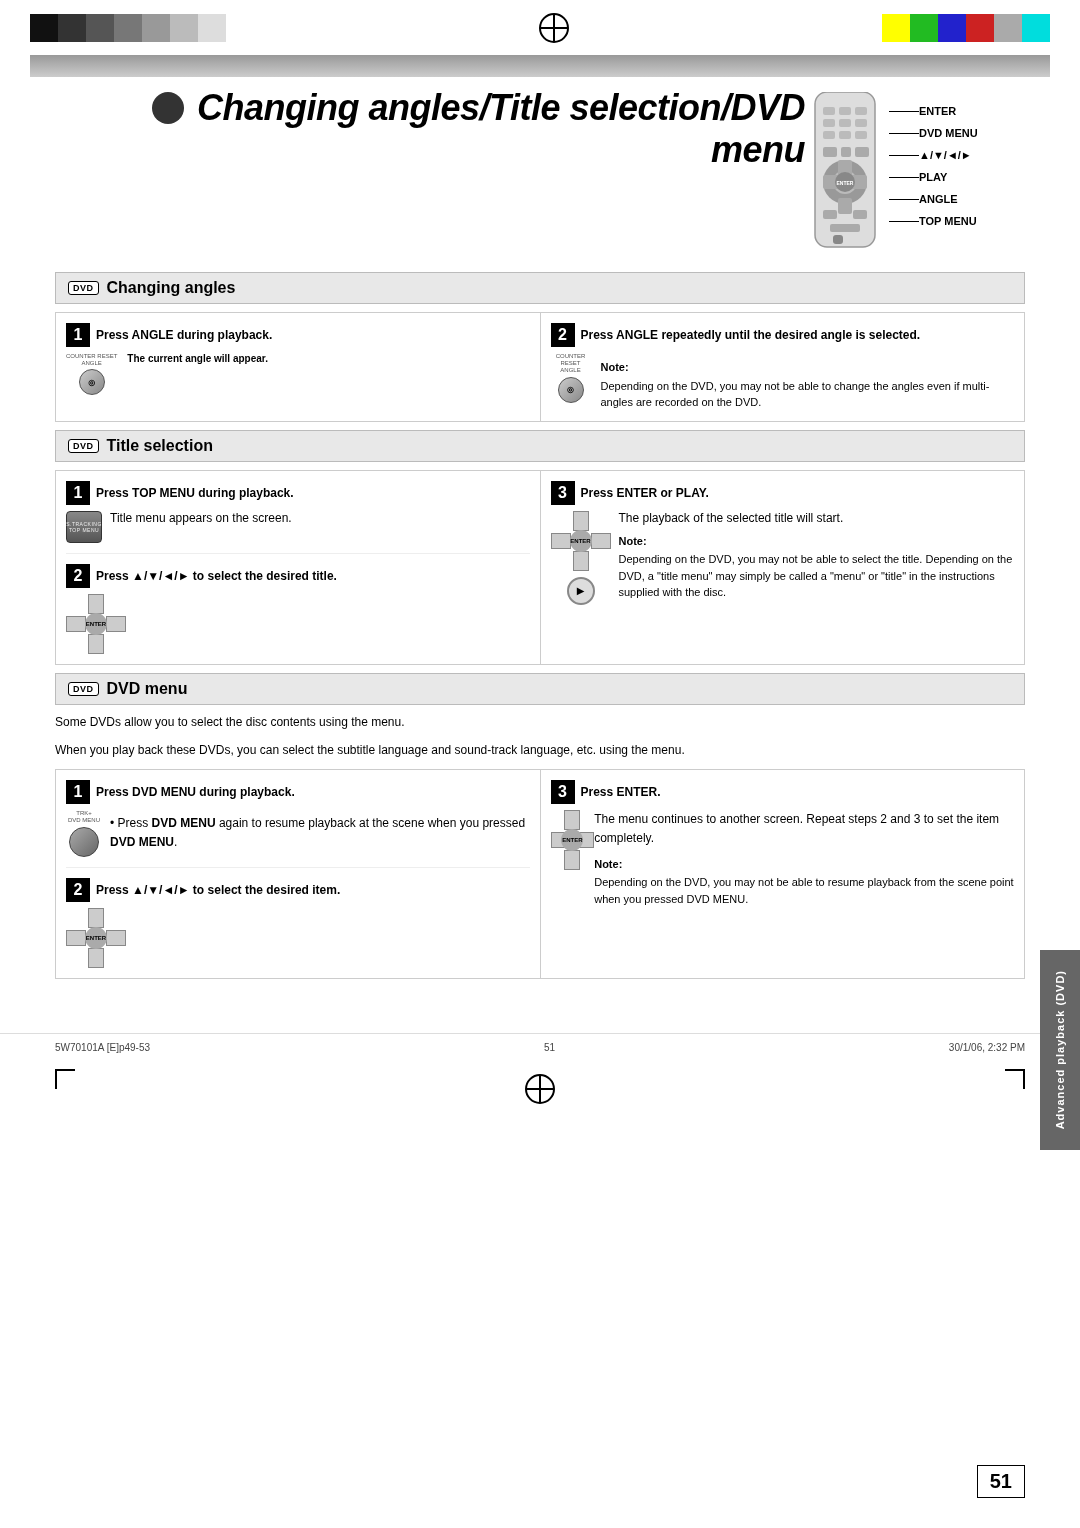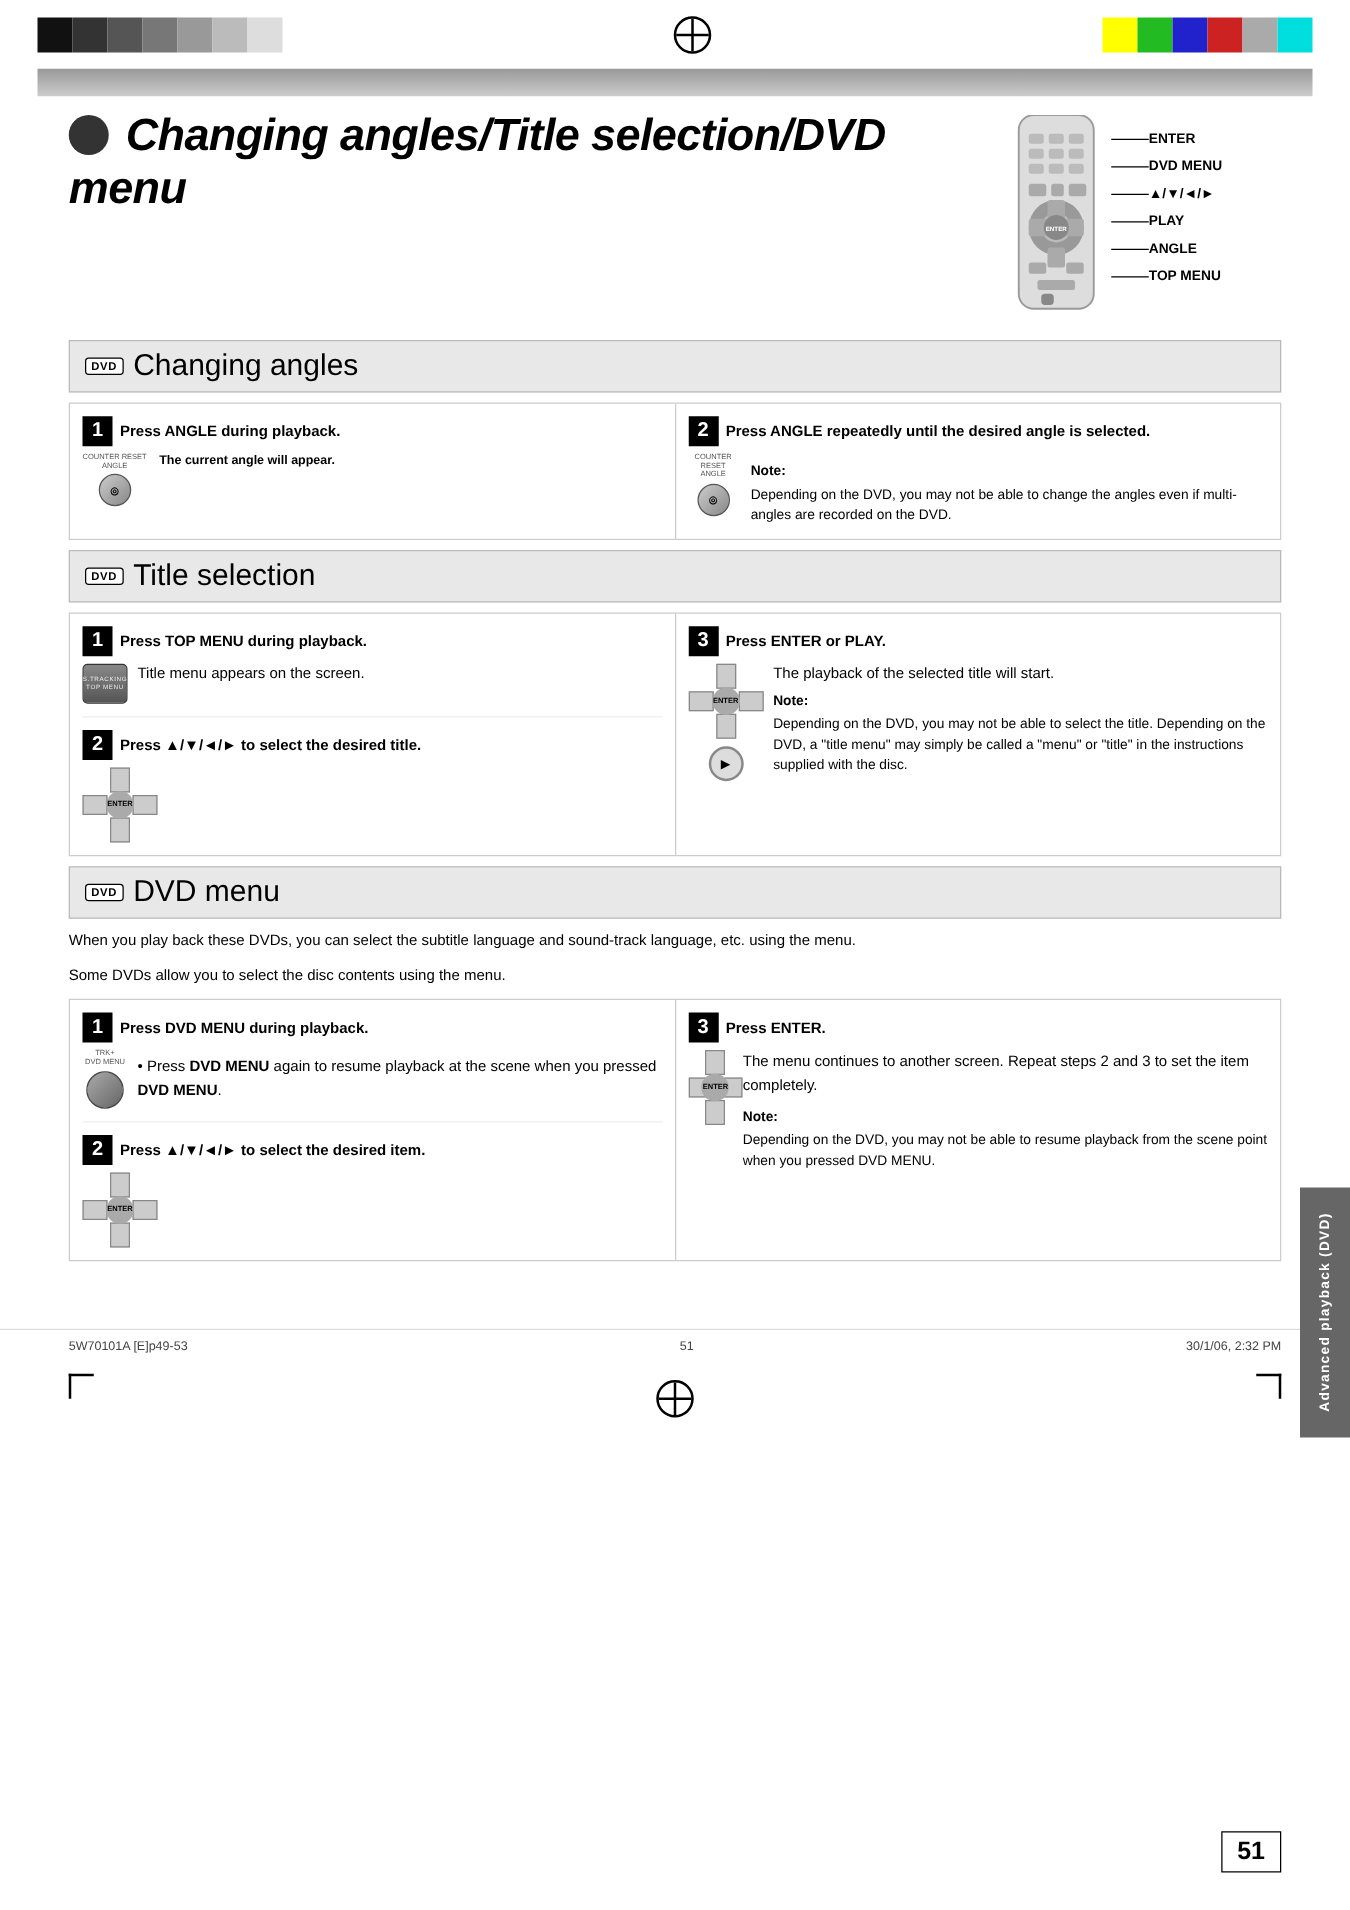--- a/index.html
+++ b/index.html
@@ -73,20 +73,21 @@
       padding: 0 55px;
       padding-bottom: 30px;
     }
 
     
     .page-title-section {
       display: flex;
       align-items: flex-start;
       margin-bottom: 20px;
       margin-top: 10px;
+      text-align: right;
     }
     .page-title-text {
       flex: 1;
     }
     .page-title-text h1 {
       font-size: 36px;
       font-style: italic;
       font-weight: bold;
       letter-spacing: -0.5px;
     }
@@ -116,22 +117,22 @@
       border: 1.5px solid #000;
       border-radius: 3px;
       font-size: 9px;
       font-weight: bold;
       padding: 1px 4px;
       margin-right: 8px;
       background: #fff;
       letter-spacing: 0.5px;
     }
     .section-header h2 {
-      font-size: 24px;
-      font-weight: normal;
+      font-size: 16px;
+      font-weight: bold;
     }
 
     
     .desc-text {
       font-size: 12px;
       line-height: 1.5;
       margin-bottom: 10px;
     }
 
     
@@ -546,22 +547,22 @@
         </div>
       </div>
     </div>
   </div>
 
   <div class="section-header">
     <span class="dvd-badge">DVD</span>
     <h2>DVD menu</h2>
   </div>
 
+  <p class="desc-text">Some DVDs allow you to select the disc contents using the menu.</p>
   <p class="desc-text">When you play back these DVDs, you can select the subtitle language and sound-track language, etc. using the menu.</p>
-  <p class="desc-text">Some DVDs allow you to select the disc contents using the menu.</p>
 
   <div style="display:flex; gap:0; border:1px solid #ccc; margin-bottom:8px;">
 
     <div style="flex:1; border-right:1px solid #ccc; padding:10px;">
 
       <div>
         <div class="step-header-row">
           <span class="step-number">1</span>
           <strong class="step-title">Press DVD MENU during playback.</strong>
         </div>

